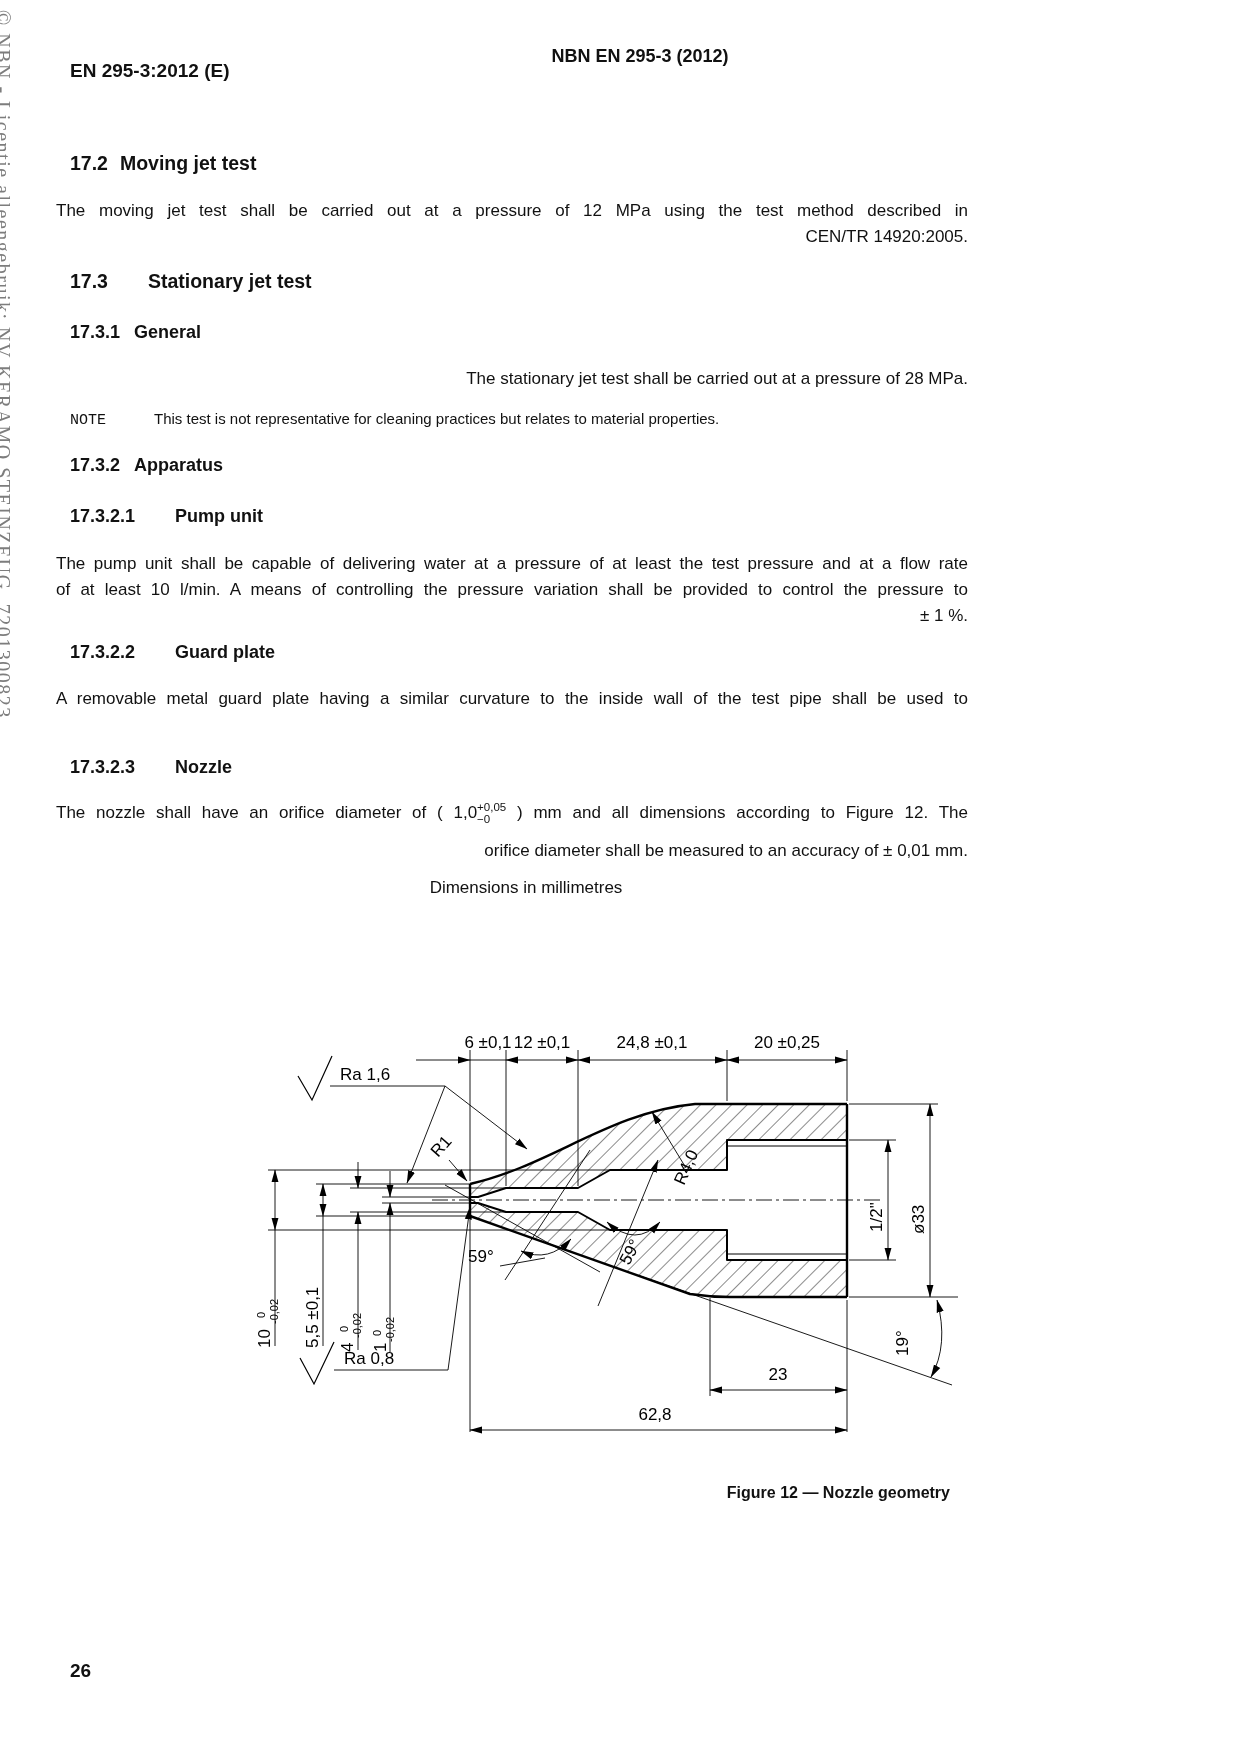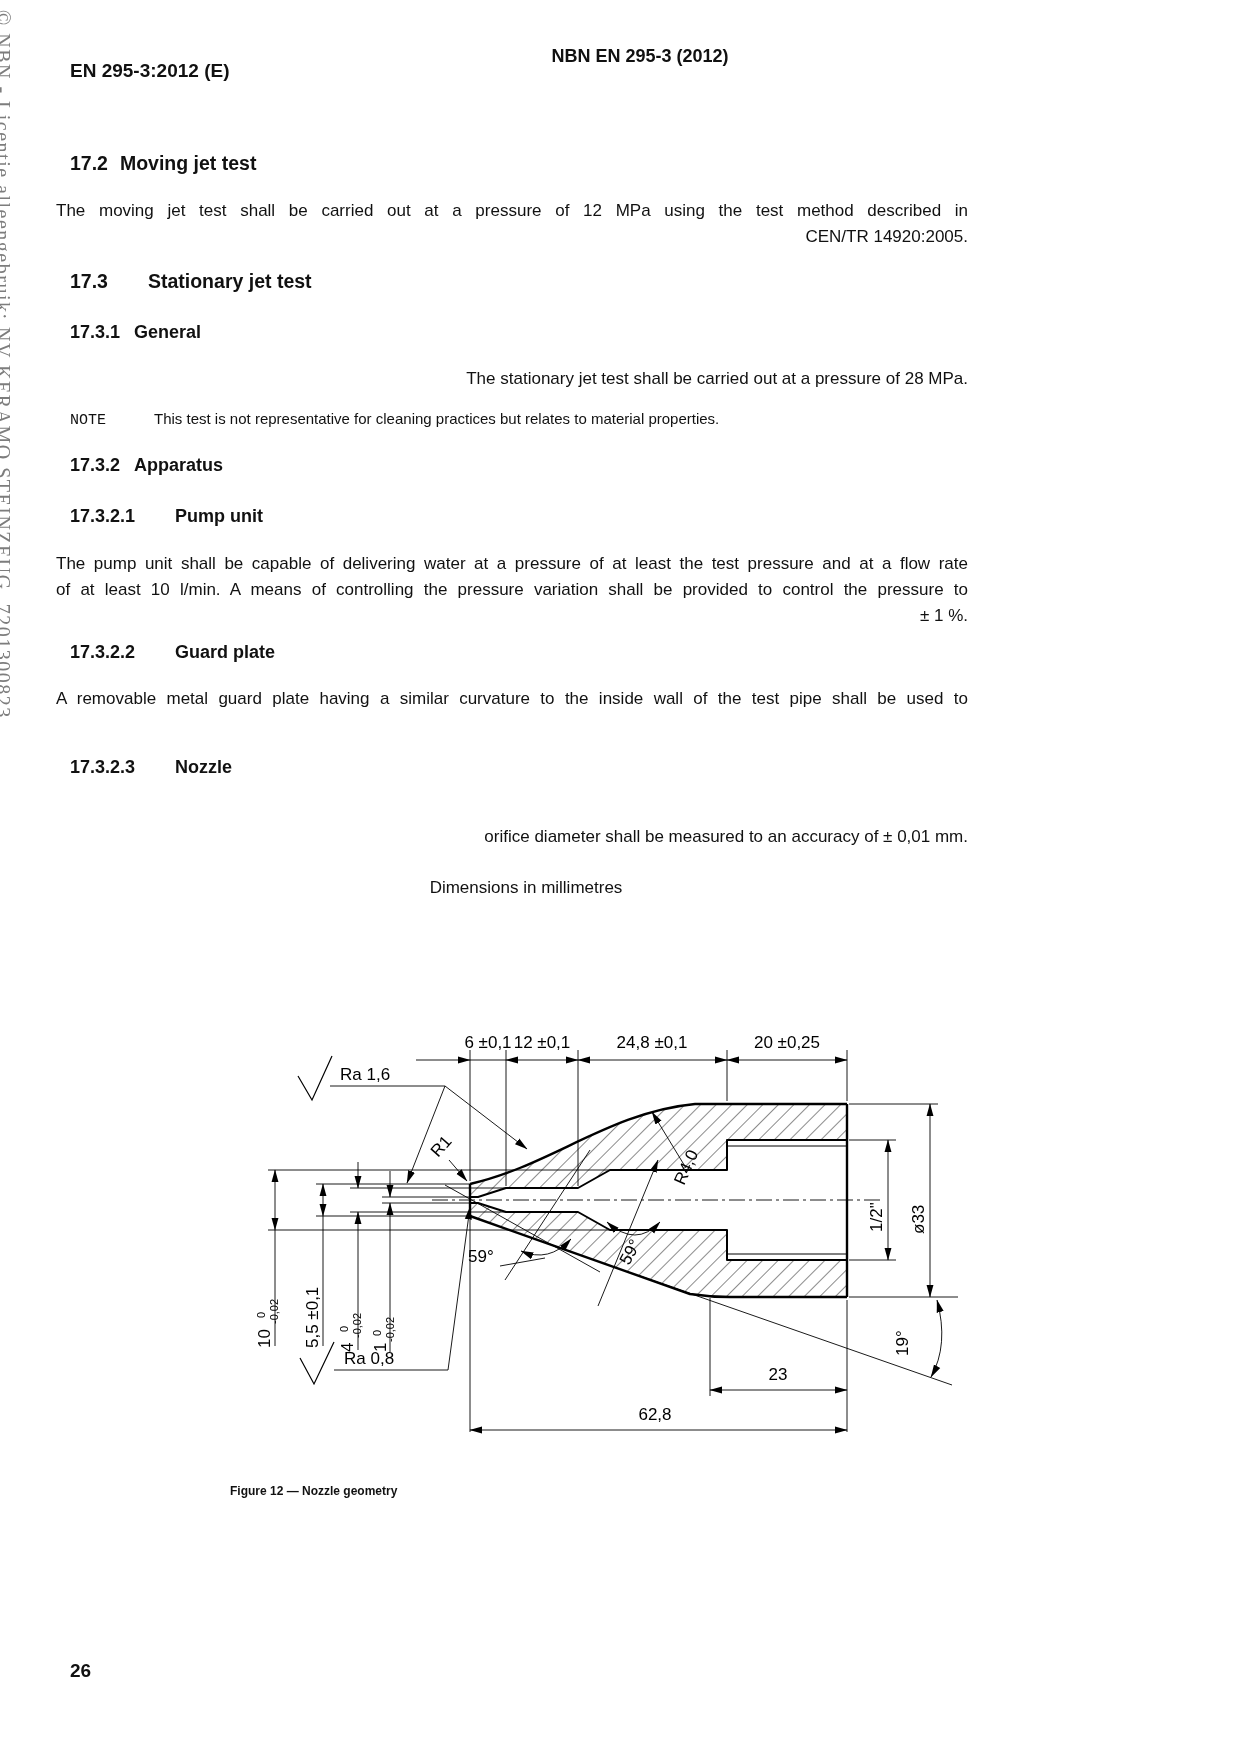--- a/index.html
+++ b/index.html
@@ -21,21 +21,21 @@
   .gap12{margin-right:12px;}
   .gap40{margin-right:40px;}
   .gap14{margin-right:14px;}
   .gap26{margin-right:40px;}
   .para{left:56px;width:912px;font-size:17px;line-height:26px;}
   .jline{text-align:justify;text-align-last:justify;}
   .lline{text-align:right;}
   .noteline{left:70px;width:912px;font-size:15px;}
   .note-label{display:inline-block;margin-right:48px;font-family:Liberation Mono, monospace;}
   .dimnote{left:70px;width:912px;text-align:center;font-size:17px;}
-  .caption{left:230px;width:720px;text-align:left;font-weight:bold;font-size:12px;}
+  .caption{left:230px;width:720px;text-align:right;font-weight:bold;font-size:16px;}
   .pagenum{left:70px;top:1660px;font-weight:bold;font-size:19px;}
   .stk{display:inline-block;vertical-align:-0.45em;line-height:1.05;font-size:11.5px;text-align:left;}
   .stk span{display:block;}
   svg text{font-family:"Liberation Sans",sans-serif;fill:#000;}
 </style>
 </head>
 <body>
 
 <div class="abs sidebar">© NBN - Licentie alleengebruik: NV KERAMO STEINZEUG, 7201300823</div>
 
@@ -82,21 +82,22 @@
   <span class="num gap26">17.3.2.2</span><span>Guard plate</span>
 </div>
 <div class="abs para" style="top:686px">
   <div class="jline">A removable metal guard plate having a similar curvature to the inside wall of the test pipe shall be used to</div>
 </div>
 
 <div class="abs h2" style="left:70px;top:757px">
   <span class="num gap26">17.3.2.3</span><span>Nozzle</span>
 </div>
 <div class="abs para" style="top:800px">
-  <div class="lline" style="margin-top:24px">orifice diameter shall be measured to an accuracy of ± 0,01 mm.</div>
+  <div class="jline" style="text-align-last:justify"><span>The nozzle shall have an orifice diameter of ( </span><span>1,0</span><span class="stk"><span>+0,05</span><span>−0</span></span><span> ) mm and all dimensions according to Figure 12. The</span></div>
+  <div class="lline" style="margin-top:12px">orifice diameter shall be measured to an accuracy of ± 0,01 mm.</div>
 </div>
 
 <div class="abs dimnote" style="top:878px">Dimensions in millimetres</div>
 
 <svg class="abs" style="left:210px;top:1020px" width="800" height="460" viewBox="210 1020 800 460">
   <defs>
     <marker id="arr" viewBox="0 0 12 8" markerWidth="13" markerHeight="9" refX="11.5" refY="4" orient="auto-start-reverse" markerUnits="userSpaceOnUse">
       <path d="M0,0.7 L12,4 L0,7.3 Z" fill="#000"></path>
     </marker>
     <pattern id="hatch" width="11" height="11" patternUnits="userSpaceOnUse" patternTransform="rotate(45)">

